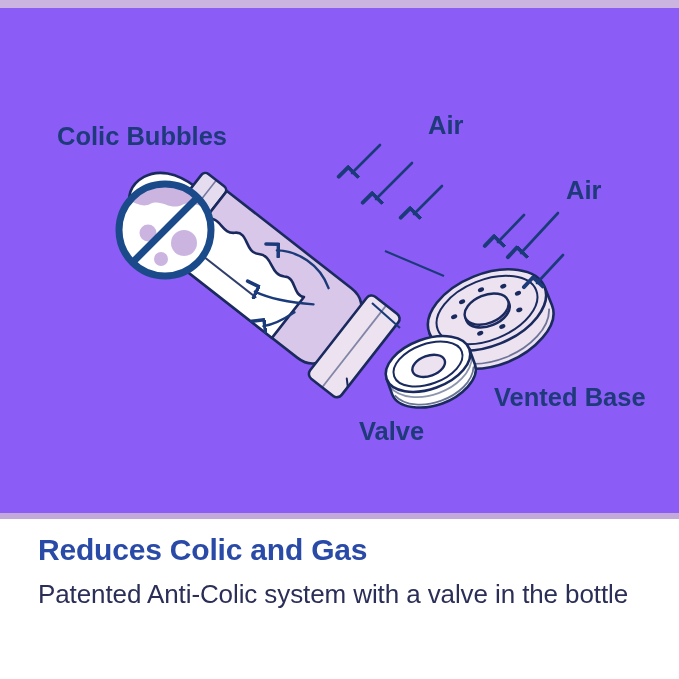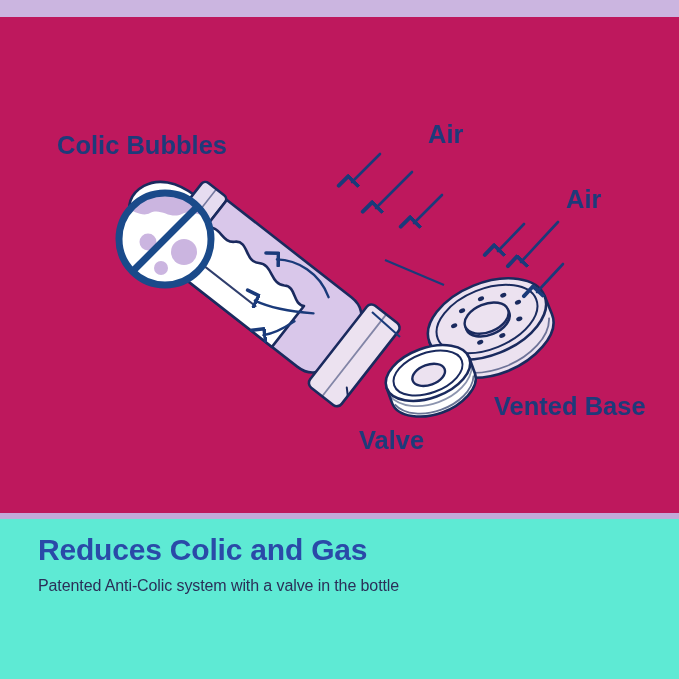--- a/index.html
+++ b/index.html
@@ -13,40 +13,40 @@
   .infographic {
     position: relative;
     width: 679px;
     height: 679px;
     overflow: hidden;
     background: #cbb5e0;
   }
   .illustration-panel {
     position: absolute;
     left: 0;
-    top: 17px;
+    top: 8px;
     width: 679px;
     height: 515px;
-    background: #be185d;
+    background: #8b5cf6;
   }
   .divider-band {
     position: absolute;
     left: 0;
     top: 513px;
     width: 679px;
     height: 6px;
     background: #c2a9d9;
   }
   .caption-panel {
     position: absolute;
     left: 0;
     top: 519px;
     width: 679px;
     height: 160px;
-    background: #5eead4;
+    background: #ffffff;
   }
   .svg-stage {
     position: absolute;
     left: 0;
     top: 0;
     width: 679px;
     height: 515px;
   }
   .caption-inner {
     position: absolute;
@@ -57,21 +57,21 @@
   .caption-title {
     color: #2a4aa8;
     font-size: 30px;
     font-weight: bold;
     letter-spacing: -0.2px;
     margin: 0 0 8px 0;
     line-height: 1.1;
   }
   .caption-body {
     color: #2b2f58;
-    font-size: 16px;
+    font-size: 26px;
     line-height: 1.55;
     margin: 0;
     letter-spacing: -0.1px;
   }
   .diagram-label {
     font-weight: bold;
     fill: #1e3a7a;
   }
 </style>
 </head>

